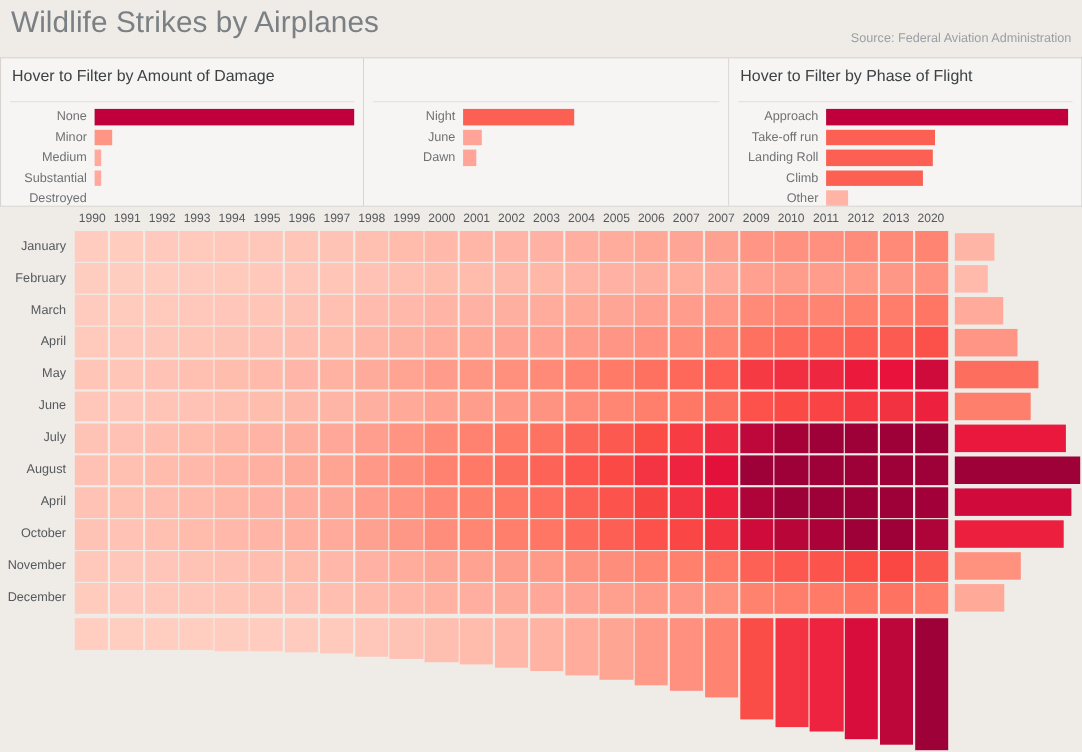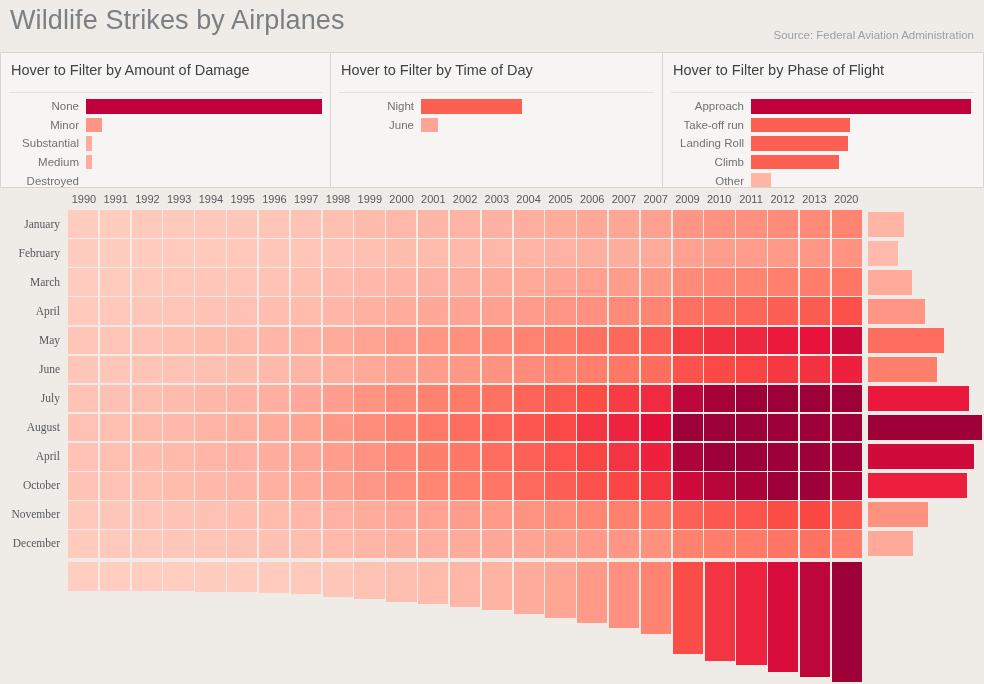--- a/index.html
+++ b/index.html
@@ -99,21 +99,21 @@
     flex: 1 1 0;
     text-align: center;
     font-size: 11px;
     color: #55595c;
     line-height: 22px;
     white-space: nowrap;
   }
 
   
   .month-axis {
-    position: absolute; left: 0px; top: 22px; width: 66px; height: 348px; font-family: Liberation Serif, serif;
+    position: absolute; left: 0px; top: 22px; width: 66px; height: 348px;
   }
   .month-cell {
     height: 29px;
     line-height: 29px;
     text-align: right;
     padding-right: 6px;
     box-sizing: border-box;
     font-size: 11.5px;
     color: #55595c;
     white-space: nowrap;
@@ -180,51 +180,56 @@
               <div class="fp-bar" style="width: 236px; background: rgb(191, 0, 60);"></div>
             </div>
           </div>
           <div class="fp-row">
             <div class="fp-label">Minor</div>
             <div class="fp-bar-wrap">
               <div class="fp-bar" style="width: 15.576px; background: rgb(255, 149, 133);"></div>
             </div>
           </div>
           <div class="fp-row">
+            <div class="fp-label">Medium</div>
+            <div class="fp-bar-wrap">
+              <div class="fp-bar" style="width: 6.136px; background: rgb(255, 170, 156);"></div>
+            </div>
+          </div>
+          <div class="fp-row">
             <div class="fp-label">Substantial</div>
-            <div class="fp-bar-wrap">
-              <div class="fp-bar" style="width: 6.136px; background: rgb(255, 170, 156);"></div>
-            </div>
-          </div>
-          <div class="fp-row">
-            <div class="fp-label">Medium</div>
             <div class="fp-bar-wrap">
               <div class="fp-bar" style="width: 6.136px; background: rgb(255, 170, 156);"></div>
             </div>
           </div>
           <div class="fp-row">
             <div class="fp-label">Destroyed</div>
             <div class="fp-bar-wrap"></div>
           </div>
         </div>
       </div>
       <div class="filter-panel fp2">
-        <div class="fp-title">Hover to Filter by Time of Day</div>
         <div class="fp-rule"></div>
         <div class="fp-rows">
           <div class="fp-row">
             <div class="fp-label">Night</div>
             <div class="fp-bar-wrap">
               <div class="fp-bar" style="width: 101.015px; background: rgb(251, 96, 82);"></div>
             </div>
           </div>
           <div class="fp-row">
             <div class="fp-label">June</div>
             <div class="fp-bar-wrap">
               <div class="fp-bar" style="width: 17.025px; background: rgb(255, 164, 150);"></div>
+            </div>
+          </div>
+          <div class="fp-row">
+            <div class="fp-label">Dawn</div>
+            <div class="fp-bar-wrap">
+              <div class="fp-bar" style="width: 12.485px; background: rgb(255, 164, 150);"></div>
             </div>
           </div>
         </div>
       </div>
       <div class="filter-panel fp3">
         <div class="fp-title">Hover to Filter by Phase of Flight</div>
         <div class="fp-rule"></div>
         <div class="fp-rows">
           <div class="fp-row">
             <div class="fp-label">Approach</div>

